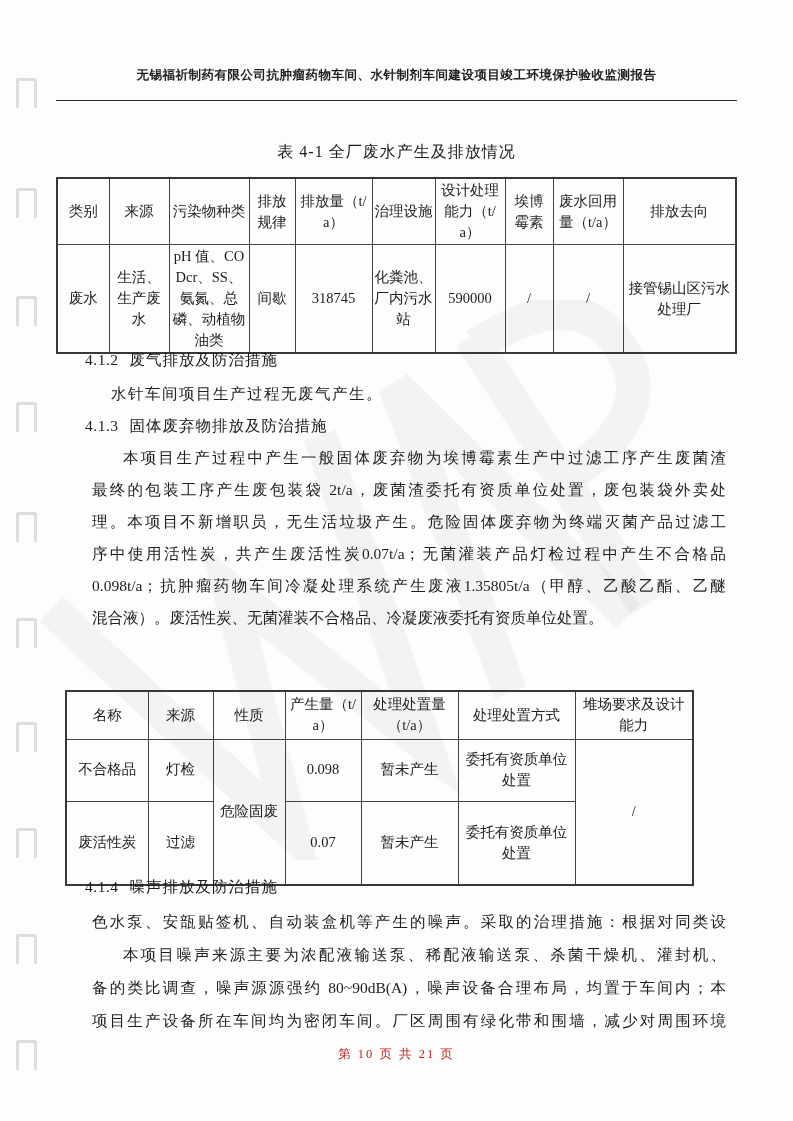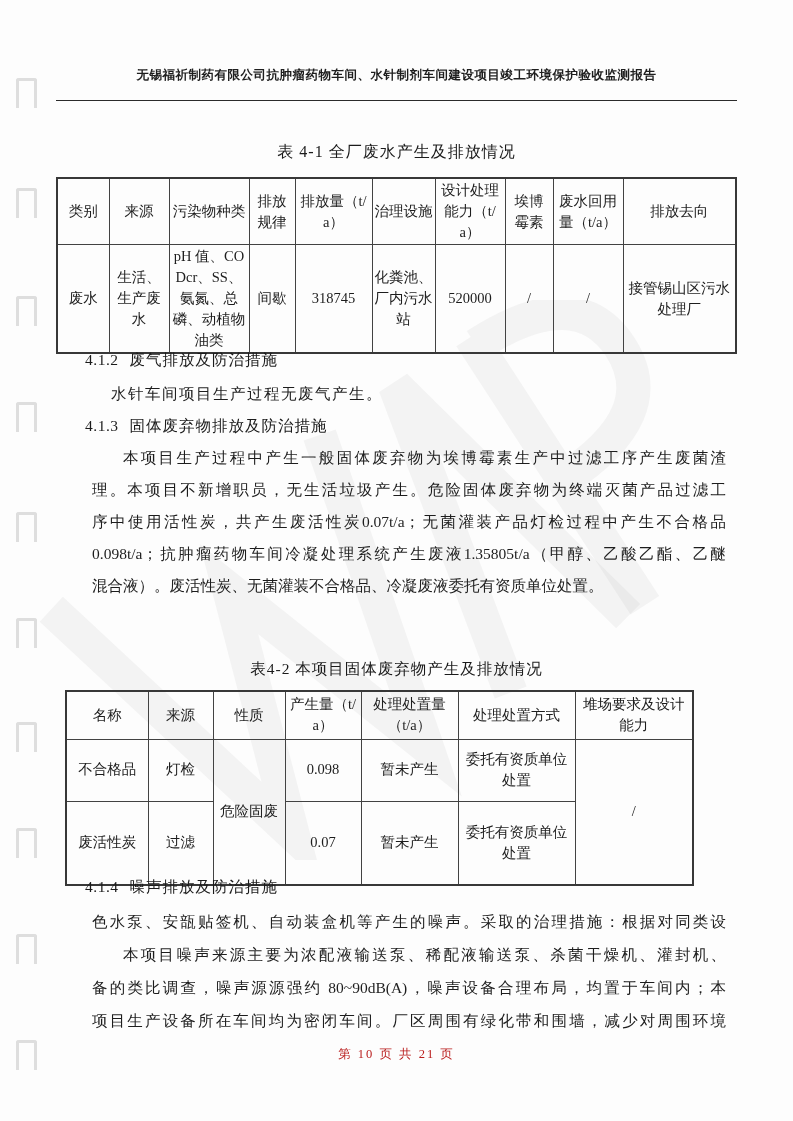--- a/index.html
+++ b/index.html
@@ -137,45 +137,45 @@
       <th>废水回用量（t/a）</th>
       <th>排放去向</th>
     </tr>
     <tr style="height:108px">
       <td>废水</td>
       <td>生活、生产废水</td>
       <td>pH 值、CODcr、SS、氨氮、总磷、动植物油类</td>
       <td>间歇</td>
       <td>318745</td>
       <td>化粪池、厂内污水站</td>
-      <td>520000</td>
+      <td>590000</td>
       <td>/</td>
       <td>/</td>
       <td>接管锡山区污水处理厂</td>
     </tr>
   </tbody>
     </table>
 
   <div class="heading h412">
     <span class="num">4.1.2</span><span class="ttl">废气排放及防治措施</span>
   </div>
   <div class="p412-line">水针车间项目生产过程无废气产生。</div>
 
   <div class="heading h413">
     <span class="num">4.1.3</span><span class="ttl">固体废弃物排放及防治措施</span>
   </div>
   <div class="para-block p413">
     <div class="para-line indent">本项目生产过程中产生一般固体废弃物为埃博霉素生产中过滤工序产生废菌渣</div>
+    <div class="para-line">最终的包装工序产生废包装袋 2t/a，废菌渣委托有资质单位处置，废包装袋外卖处</div>
     <div class="para-line">理。本项目不新增职员，无生活垃圾产生。危险固体废弃物为终端灭菌产品过滤工</div>
     <div class="para-line">序中使用活性炭，共产生废活性炭0.07t/a；无菌灌装产品灯检过程中产生不合格品</div>
     <div class="para-line">0.098t/a；抗肿瘤药物车间冷凝处理系统产生废液1.35805t/a（甲醇、乙酸乙酯、乙醚</div>
     <div class="para-line lastline">混合液）。废活性炭、无菌灌装不合格品、冷凝废液委托有资质单位处置。</div>
   </div>
 
-  <div class="tbl-title t42-title">表4-2 本项目固体废弃物产生及排放情况</div>
   <table id="table42" class="doc-table">
     <colgroup>
       <col style="width:82px">
         <col style="width:65px">
         <col style="width:72px">
         <col style="width:76px">
       <col style="width:97px">
         <col style="width:117px">
         <col style="width:118px">
     </colgroup>

